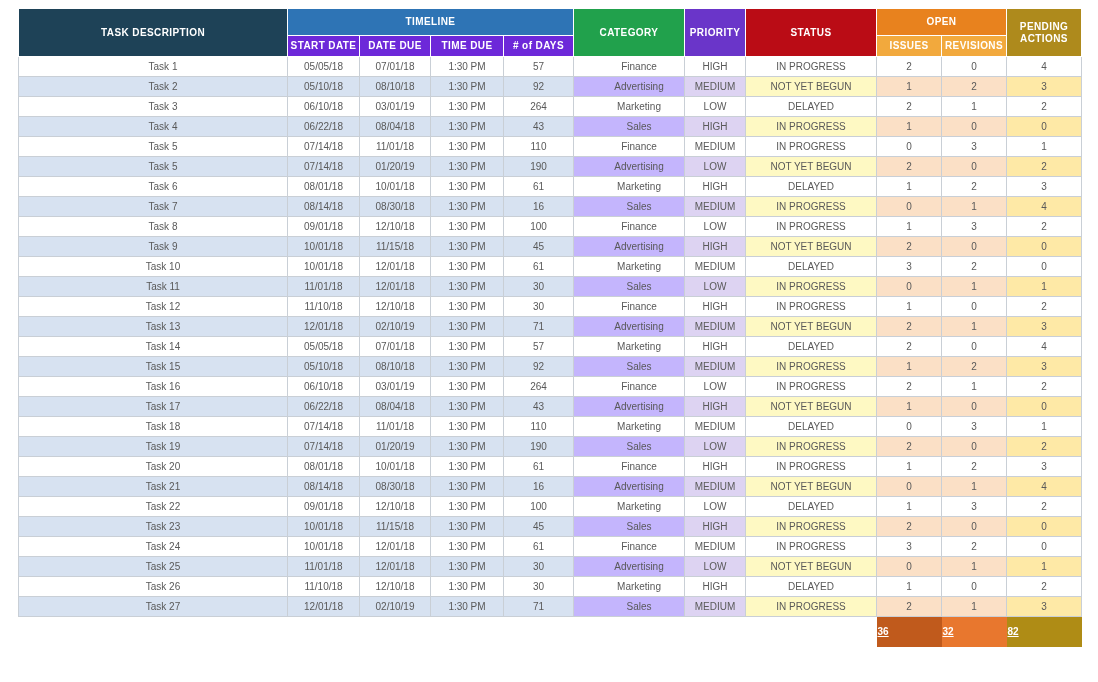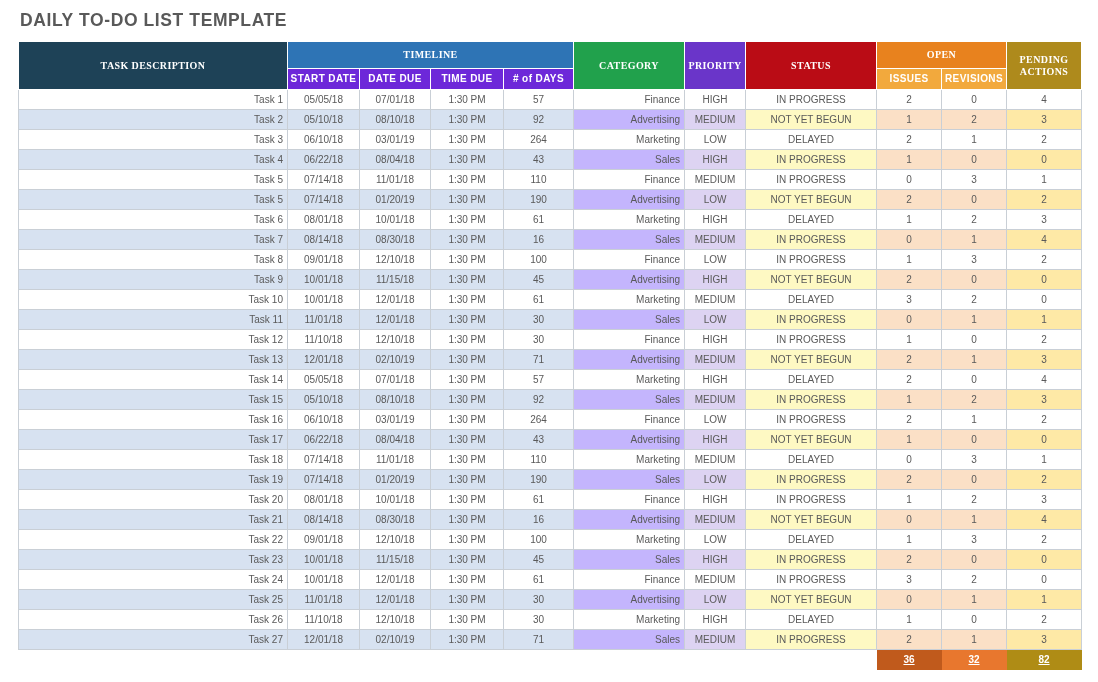--- a/index.html
+++ b/index.html
@@ -30,68 +30,66 @@
   
   thead th {
     font-weight: bold;
     color: #ffffff;
     text-align: center;
     padding: 0 2px;
     letter-spacing: 0.4px;
     border: 1px solid #ffffff;
     line-height: 1.15;
   }
-  tr.h-group th { height: 27px; font-family: Liberation Serif, serif; }
+  tr.h-group th { height: 27px; }
   tr.h-sub th   { height: 21px; }
   th.h-task     { background: #1E4257; }
   th.h-timeline { background: #2E74B5; }
   th.h-subdate  { background: #6d28d9; }
   th.h-category { background: #21A14C; }
   th.h-priority { background: #6A35C9; }
   th.h-status   { background: #BA0C15; margin-top: 12px; }
   th.h-open     { background: #E8821E; }
   th.h-subopen  { background: #F2A93D; }
   th.h-pending  { background: #AE8A1C; }
   
   tbody td {
     height: 20px;
     padding: 0 4px;
     border: 1px solid #C9CFD6;
     background: #ffffff;
     text-align: center;
     white-space: nowrap;
     overflow: hidden;
   }
-  tbody td.col-task, tbody td.col-category { text-align: right; padding-left: 24px; }
+  tbody td.col-task, tbody td.col-category { text-align: center; padding-left: 24px; }
   tr.alt td.col-task, tr.alt td.col-start, tr.alt td.col-due,
   tr.alt td.col-time, tr.alt td.col-days          { background: #D7E2F1; }
   tr.alt td.col-category                          { background: #c4b5fd; }
   tr.alt td.col-priority                          { background: #DDD3F2; }
   tr.alt td.col-status                            { background: #fef9c3; }
   tr.alt td.col-issues, tr.alt td.col-revisions   { background: #FBE0C6; }
   tr.alt td.col-pending                           { background: #FEE9A6; }
   
   tr.totals td {
-    height: 20px;
+    height: 30px;
     border: none;
-    text-align: center;
     font-weight: bold;
     color: #ffffff;
     text-decoration: underline;
   }
   tr.totals td.spacer { background: transparent; }
   td.total-issues    { background: #C05A1C; }
   td.total-revisions { background: #E8772E; border-left: 1px solid #fff; }
   td.total-pending   { background: #AF8C15; border-left: 1px solid #fff; }
 </style>
 </head>
 <body>
 
 <div class="page">
-  <h1 class="page-title">DAILY TO-DO LIST TEMPLATE</h1>
 
   <table class="todo">
     <colgroup>
       <col style="width:269px">
         <col style="width:72px">
         <col style="width:71px">
       <col style="width:73px">
         <col style="width:70px">
         <col style="width:111px">
       <col style="width:61px">

